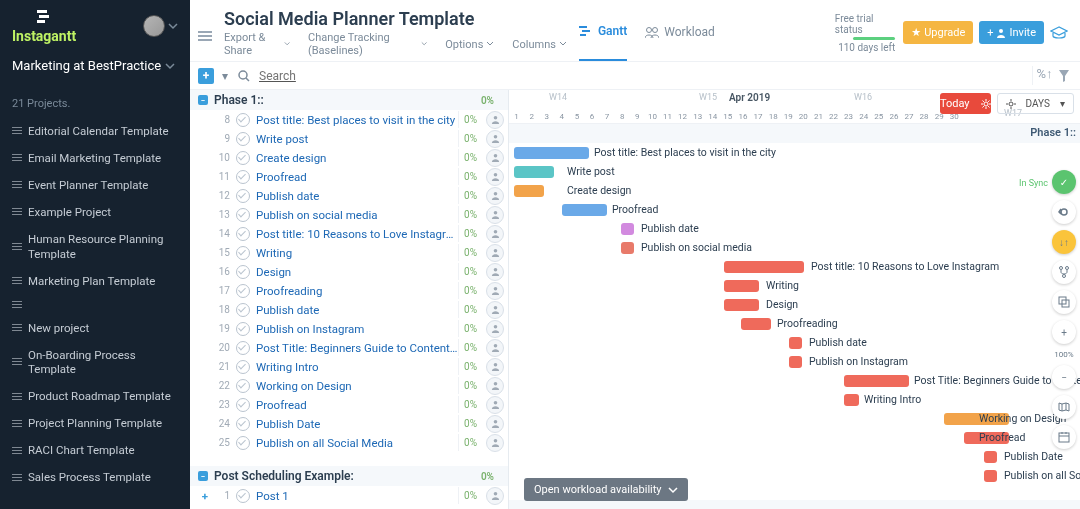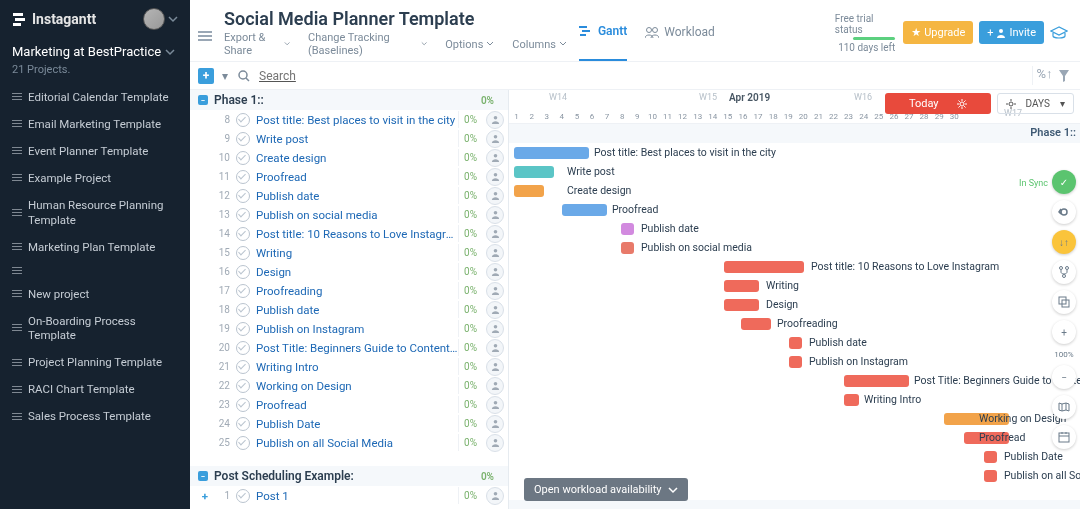--- a/index.html
+++ b/index.html
@@ -1,25 +1,25 @@
 <!DOCTYPE html>
 <html><head>
 <meta charset="utf-8">
 <style>
 * { margin:0; padding:0; box-sizing:border-box; font-family:-apple-system,BlinkMacSystemFont,"Segoe UI",Roboto,sans-serif; }
 body { width:1080px; height:509px; overflow:hidden; background:#fff; font-size:12px; color:#333; }
 .app { display:flex; width:100%; height:100%; }
 .sidebar { width:190px; background:#16222f; color:#d8dee5; display:flex; flex-direction:column; flex-shrink:0; }
 .sb-header { display:flex; align-items:center; justify-content:space-between; padding:8px 12px; }
-.brand { display:flex; align-items:center; gap:4px; font-weight:700; color:#e5e5e5; font-size:14px; }
+.brand { display:flex; align-items:center; gap:4px; font-weight:700; color:#bef264; font-size:14px;flex-direction:column; }
 .brand svg { width:16px; height:16px; }
 .avatar { width:22px; height:22px; border-radius:50%; background:linear-gradient(135deg,#b5b5b5,#989898); border:1px solid #555; }
 .chev { width:10px; height:10px; color:#7a8a99; }
 .workspace { padding:6px 12px 4px; font-size:13px; color:#fff; display:flex; align-items:center; gap:4px; }
-.projcount { padding:0 12px 8px; font-size:11px; color:#7a8a99; }
+.projcount { padding:0 12px 8px; font-size:11px; color:#7a8a99;margin-top:20px; }
 .projlist { flex:1; overflow:hidden; }
 .projitem { display:flex; align-items:center; gap:6px; padding:6px 12px; color:#c5ccd4; font-size:11.5px; cursor:pointer; line-height:1.3; }
 .burger { width:10px; height:8px; opacity:.6; background:repeating-linear-gradient(#c5ccd4,#c5ccd4 1px,transparent 1px,transparent 3px); flex-shrink:0; }
 .main { flex:1; display:flex; flex-direction:column; min-width:0; }
 .topbar { display:flex; align-items:center; border-bottom:1px solid #eef1f5; padding:4px 12px 0 8px; }
 .hdr-handle { width:16px; display:flex; flex-direction:column; gap:2px; padding:6px 0 0; cursor:pointer; }
 .hdr-handle span { height:2px; background:#9aa7b5; }
 .title-col { display:flex; flex-direction:column; gap:2px; padding:4px 12px; }
 .ptitle { font-size:18px; font-weight:600; color:#2c3e50; }
 .subnav { display:flex; gap:18px; font-size:11px; color:#7c8b9a; }
@@ -30,21 +30,21 @@
 .status-col { display:flex; flex-direction:column; align-items:flex-end; gap:2px; font-size:10px; color:#7c8b9a; margin-right:8px; }
 .status-col .bar { width:42px; height:3px; background:#5cd07f; border-radius:2px; }
 .tb-buttons { display:flex; gap:6px; align-items:center; }
 .btn { padding:5px 8px; border-radius:3px; font-size:11px; color:#fff; display:flex; align-items:center; gap:3px; cursor:pointer; }
 .btn.upgrade { background:#f5b642; }
 .btn.invite { background:#3a9edc; }
 .grad { width:18px; height:14px; color:#3a9edc; }
 .controls { display:flex; align-items:center; padding:4px 8px; border-bottom:1px solid #eef1f5; gap:4px; }
 .ctl { width:16px; height:16px; display:flex; align-items:center; justify-content:center; color:#7c8b9a; cursor:pointer; }
 .search { border:none; outline:none; font-size:12px; color:#555; padding:2px 4px;text-decoration:underline; }
-.today-btn { background:#e84a3c; color:#fff; padding:4px 24px; border-radius:3px; font-size:11px; cursor:pointer; display:flex; align-items:center; gap:18px;}
+.today-btn { background:#e84a3c; color:#fff; padding:4px 0; border-radius:3px; font-size:11px; cursor:pointer; display:flex; align-items:center; gap:11px;}
 .days-btn { border:1px solid #d9e0e8; padding:4px 8px; border-radius:3px; font-size:10px; color:#555; cursor:pointer; display:flex; align-items:center; gap:10px; }
 .content { flex:1; display:flex; min-height:0; }
 .tasks { width:319px; border-right:1px solid #e6ebf0; display:flex; flex-direction:column; overflow:hidden; flex-shrink:0; }
 .phase { display:flex; align-items:center; gap:6px; background:#f5f8fb; padding:3px 8px; font-weight:600; color:#2c3e50; font-size:12px; }
 .phase .sq { width:10px; height:10px; background:#3a9edc; display:flex; align-items:center; justify-content:center; color:#fff; font-size:8px; border-radius:2px; }
 .phase .pct { margin-left:auto; color:#7ab26d; font-size:10px; padding-right:6px; }
 .taskrow { display:flex; align-items:center; padding:1px 4px 1px 8px; font-size:11.5px; color:#2c3e50; height:19px; }
 .tnum { width:18px; text-align:right; color:#a0aab5; font-size:10px; }
 .tcheck { width:14px; height:14px; margin:0 6px; position:relative; }
 .tcheck::before { content:""; position:absolute; inset:0; border:1.5px solid #bac4cf; border-radius:50%; }
@@ -135,20 +135,24 @@
         <div class="projitem">
           <div class="burger"></div>
           <span>New project</span>
         </div>
         <div class="projitem">
           <div class="burger"></div>
           <span>On-Boarding Process Template</span>
         </div>
         <div class="projitem">
           <div class="burger"></div>
+          <span>Product Roadmap Template</span>
+        </div>
+        <div class="projitem">
+          <div class="burger"></div>
           <span>Project Planning Template</span>
         </div>
         <div class="projitem">
           <div class="burger"></div>
           <span>RACI Chart Template</span>
         </div>
         <div class="projitem">
           <div class="burger"></div>
           <span>Sales Process Template</span>
         </div>

